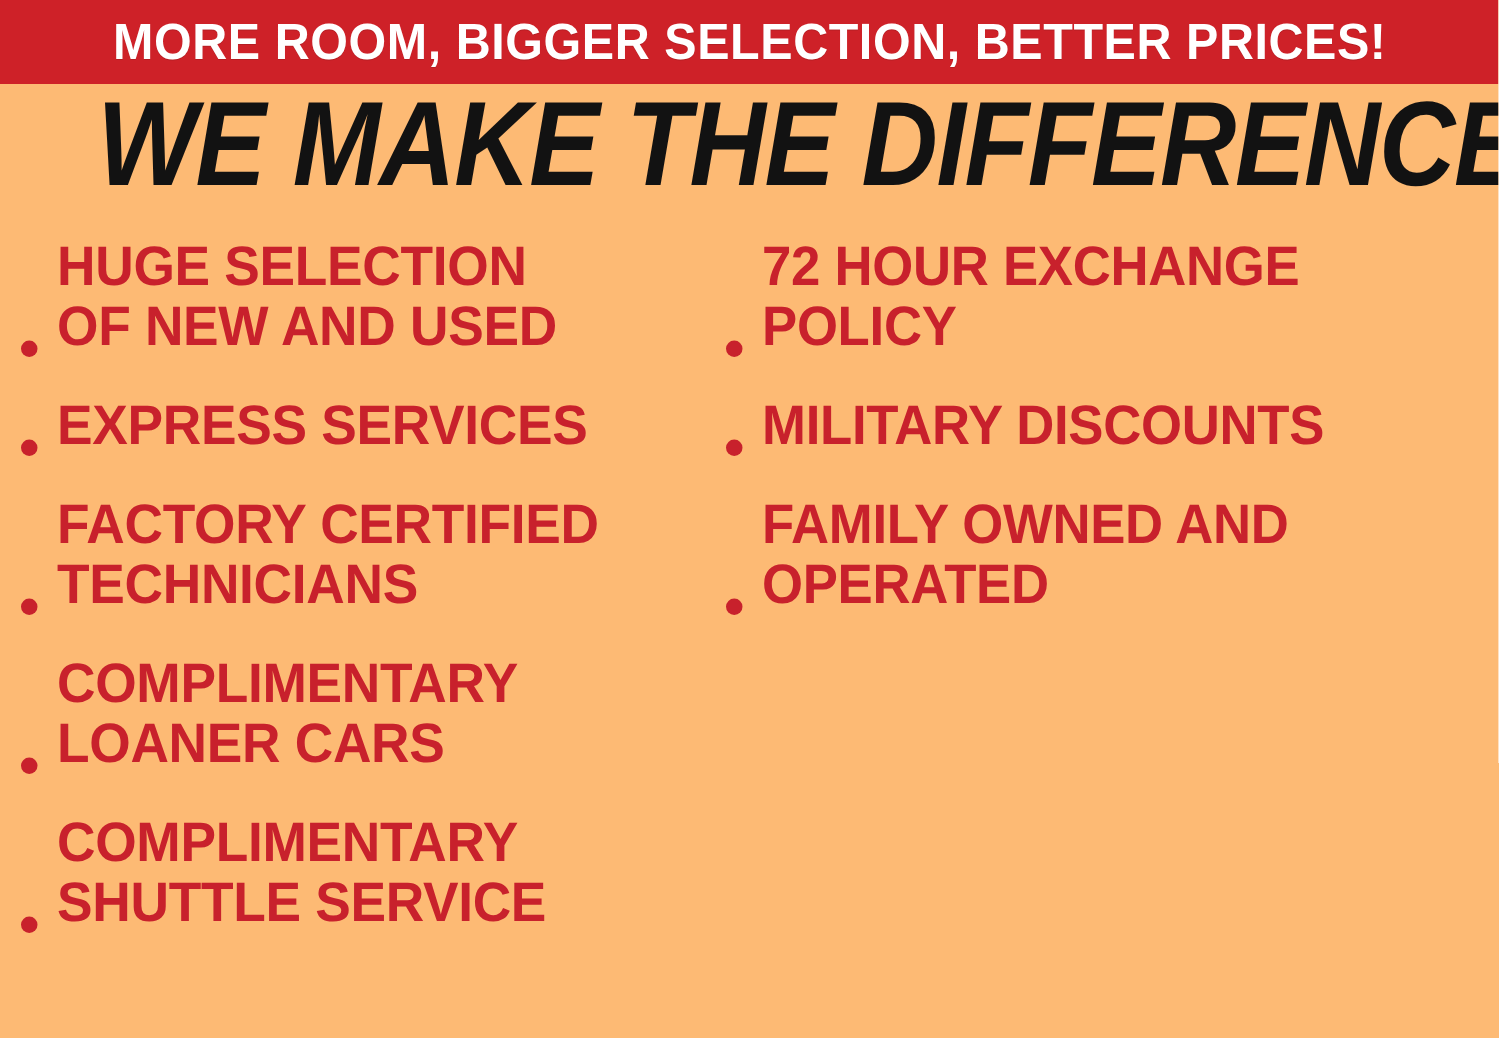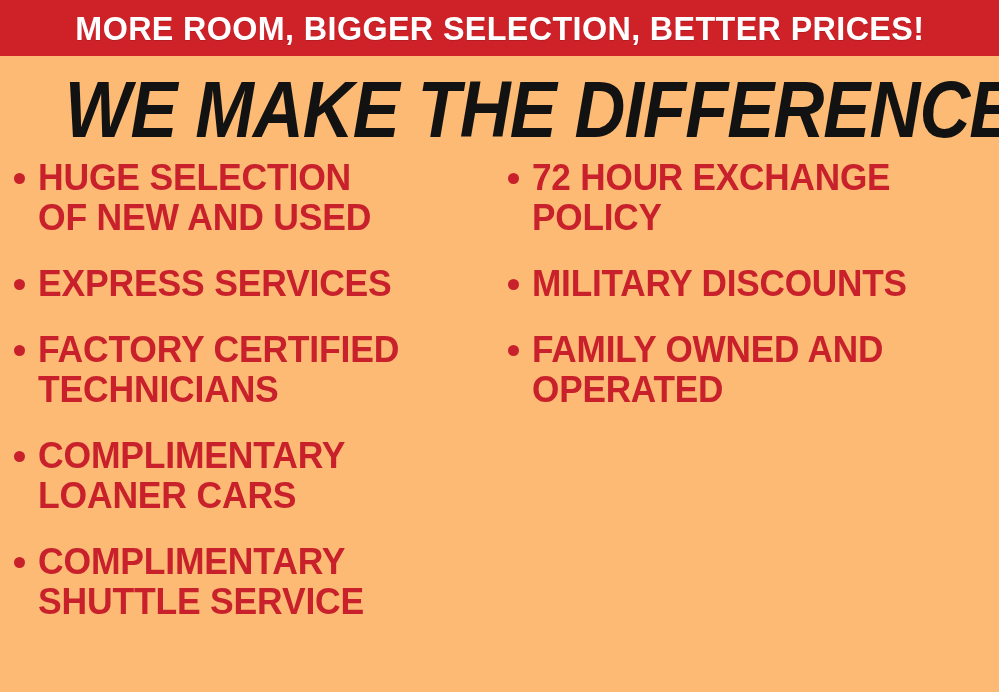--- a/index.html
+++ b/index.html
@@ -41,21 +41,21 @@
     transform: scaleX(0.95);
     transform-origin: center center;
     white-space: nowrap;
     text-shadow: 0 1px 0 rgba(0,0,0,0.12);
   }
 
   
   .headline {
     position: absolute;
     left: 0;
-    top: 70px;
+    top: 56px;
     width: 999px;
     text-align: left;
     text-decoration: underline;
   }
 
   .headline-text {
     display: inline-block;
     color: #121212;
     font-family: "Liberation Sans", sans-serif;
     font-weight: bold;
@@ -77,25 +77,25 @@
     height: 534px;
   }
 
   .column {
     position: absolute;
     top: 0;
     height: 534px;
   }
 
   .column-left  { left: 14px;  width: 495px; }
-  .column-right { left: 508px; width: 483px; }
+  .column-right { left: 484px; width: 483px; }
 
   .bullet-item {
     display: flex;
-    align-items: flex-start;
+    align-items: flex-end;
     margin-bottom: 26px;
   }
 
   .bullet-dot {
     flex: 0 0 auto;
     width: 11px;
     height: 11px;
     border-radius: 50%;
     background: #c8212c;
     margin-top: 15px;

